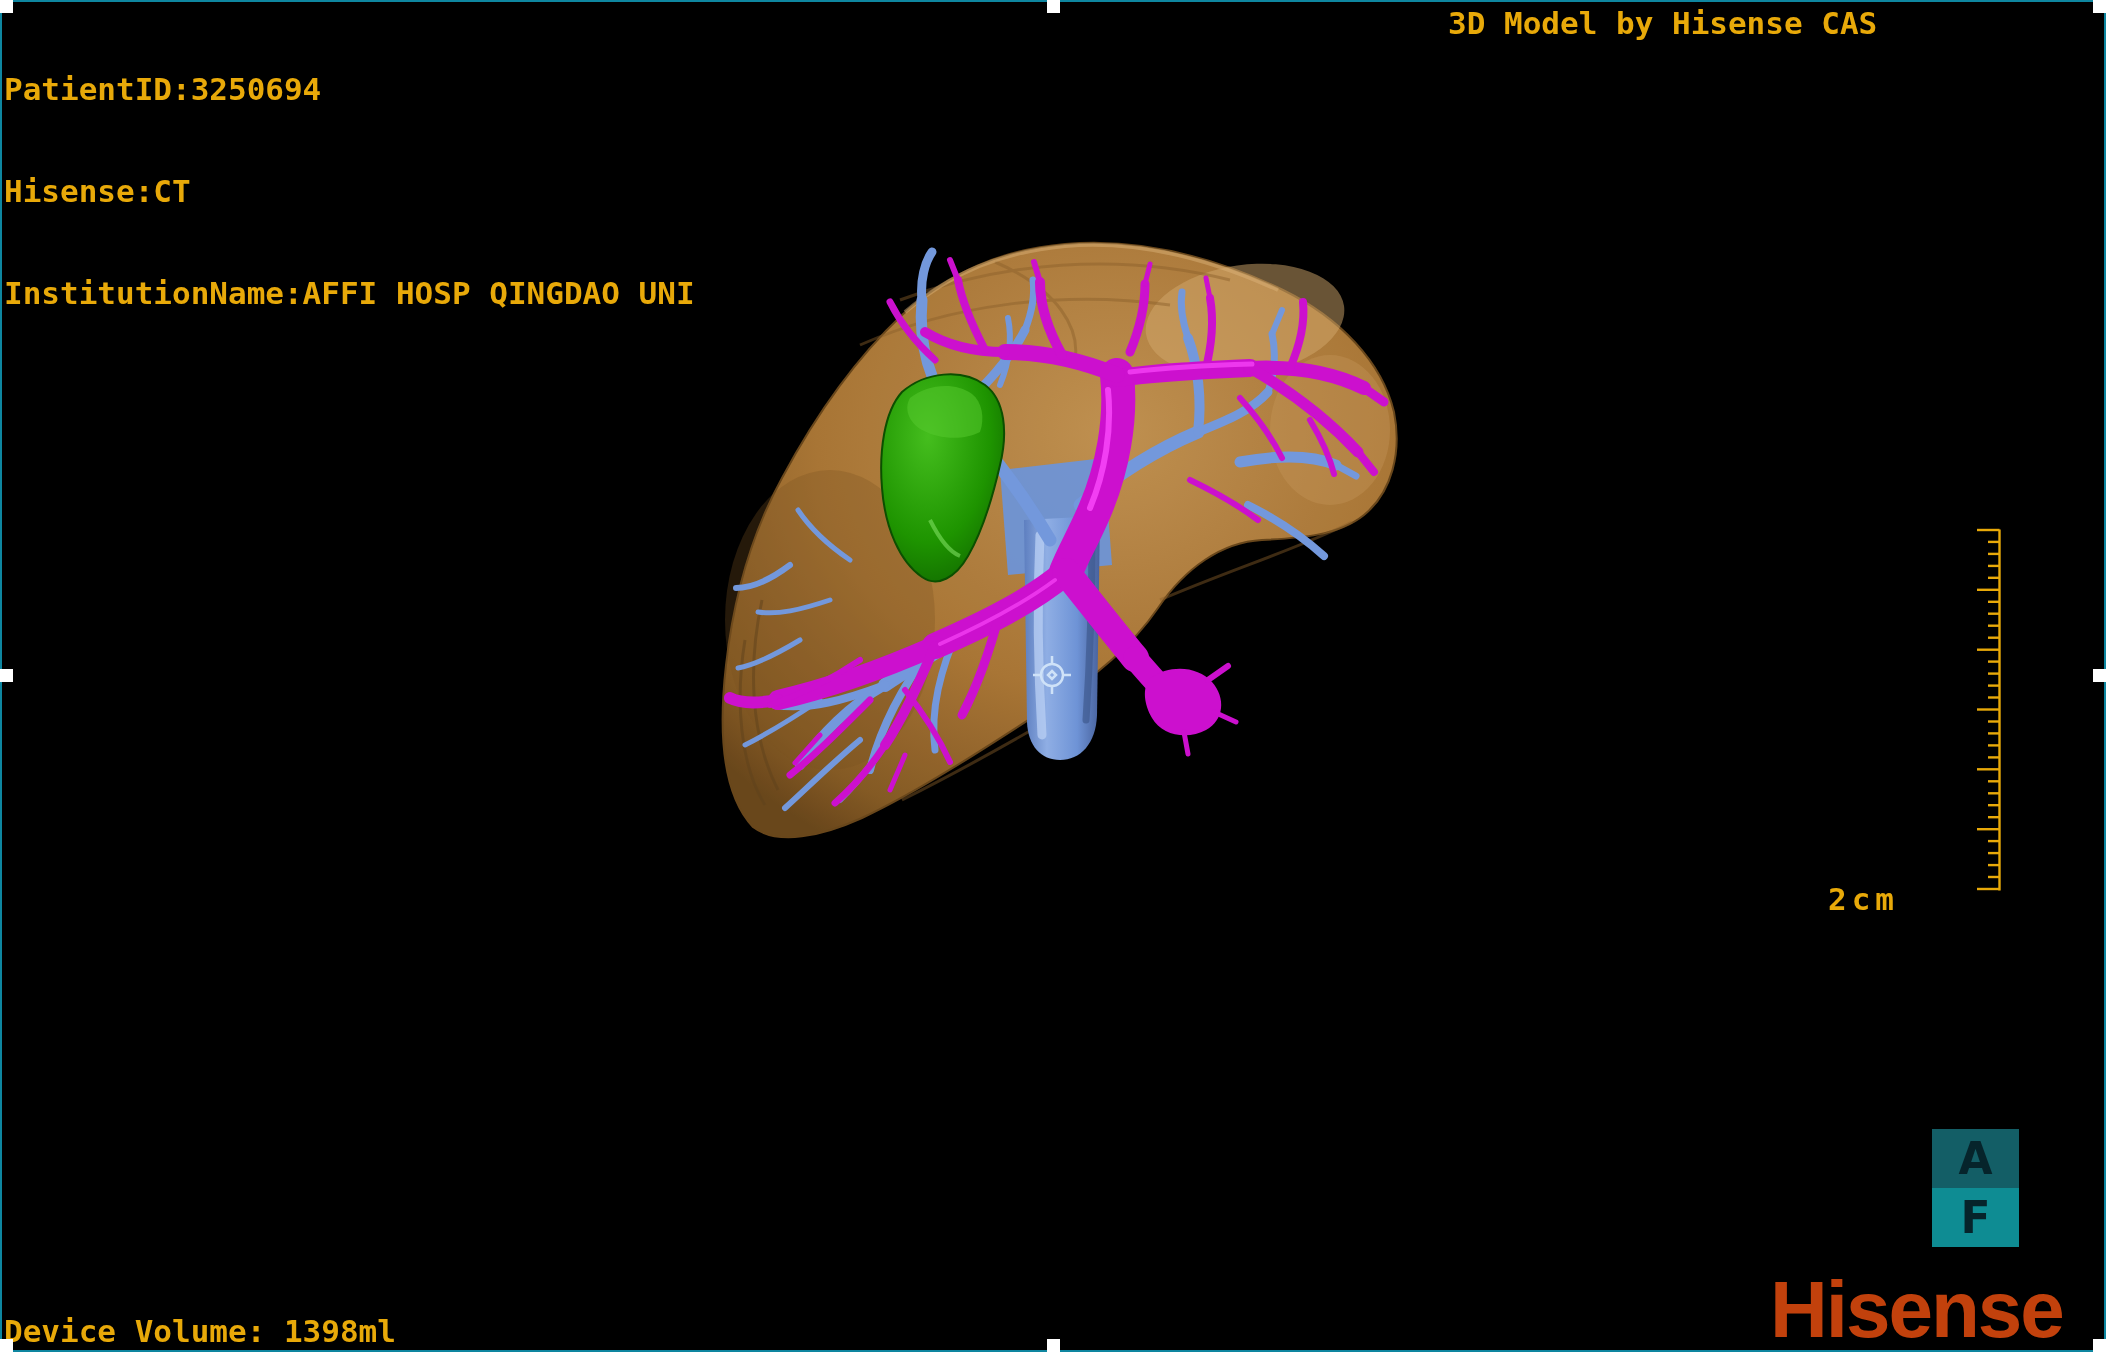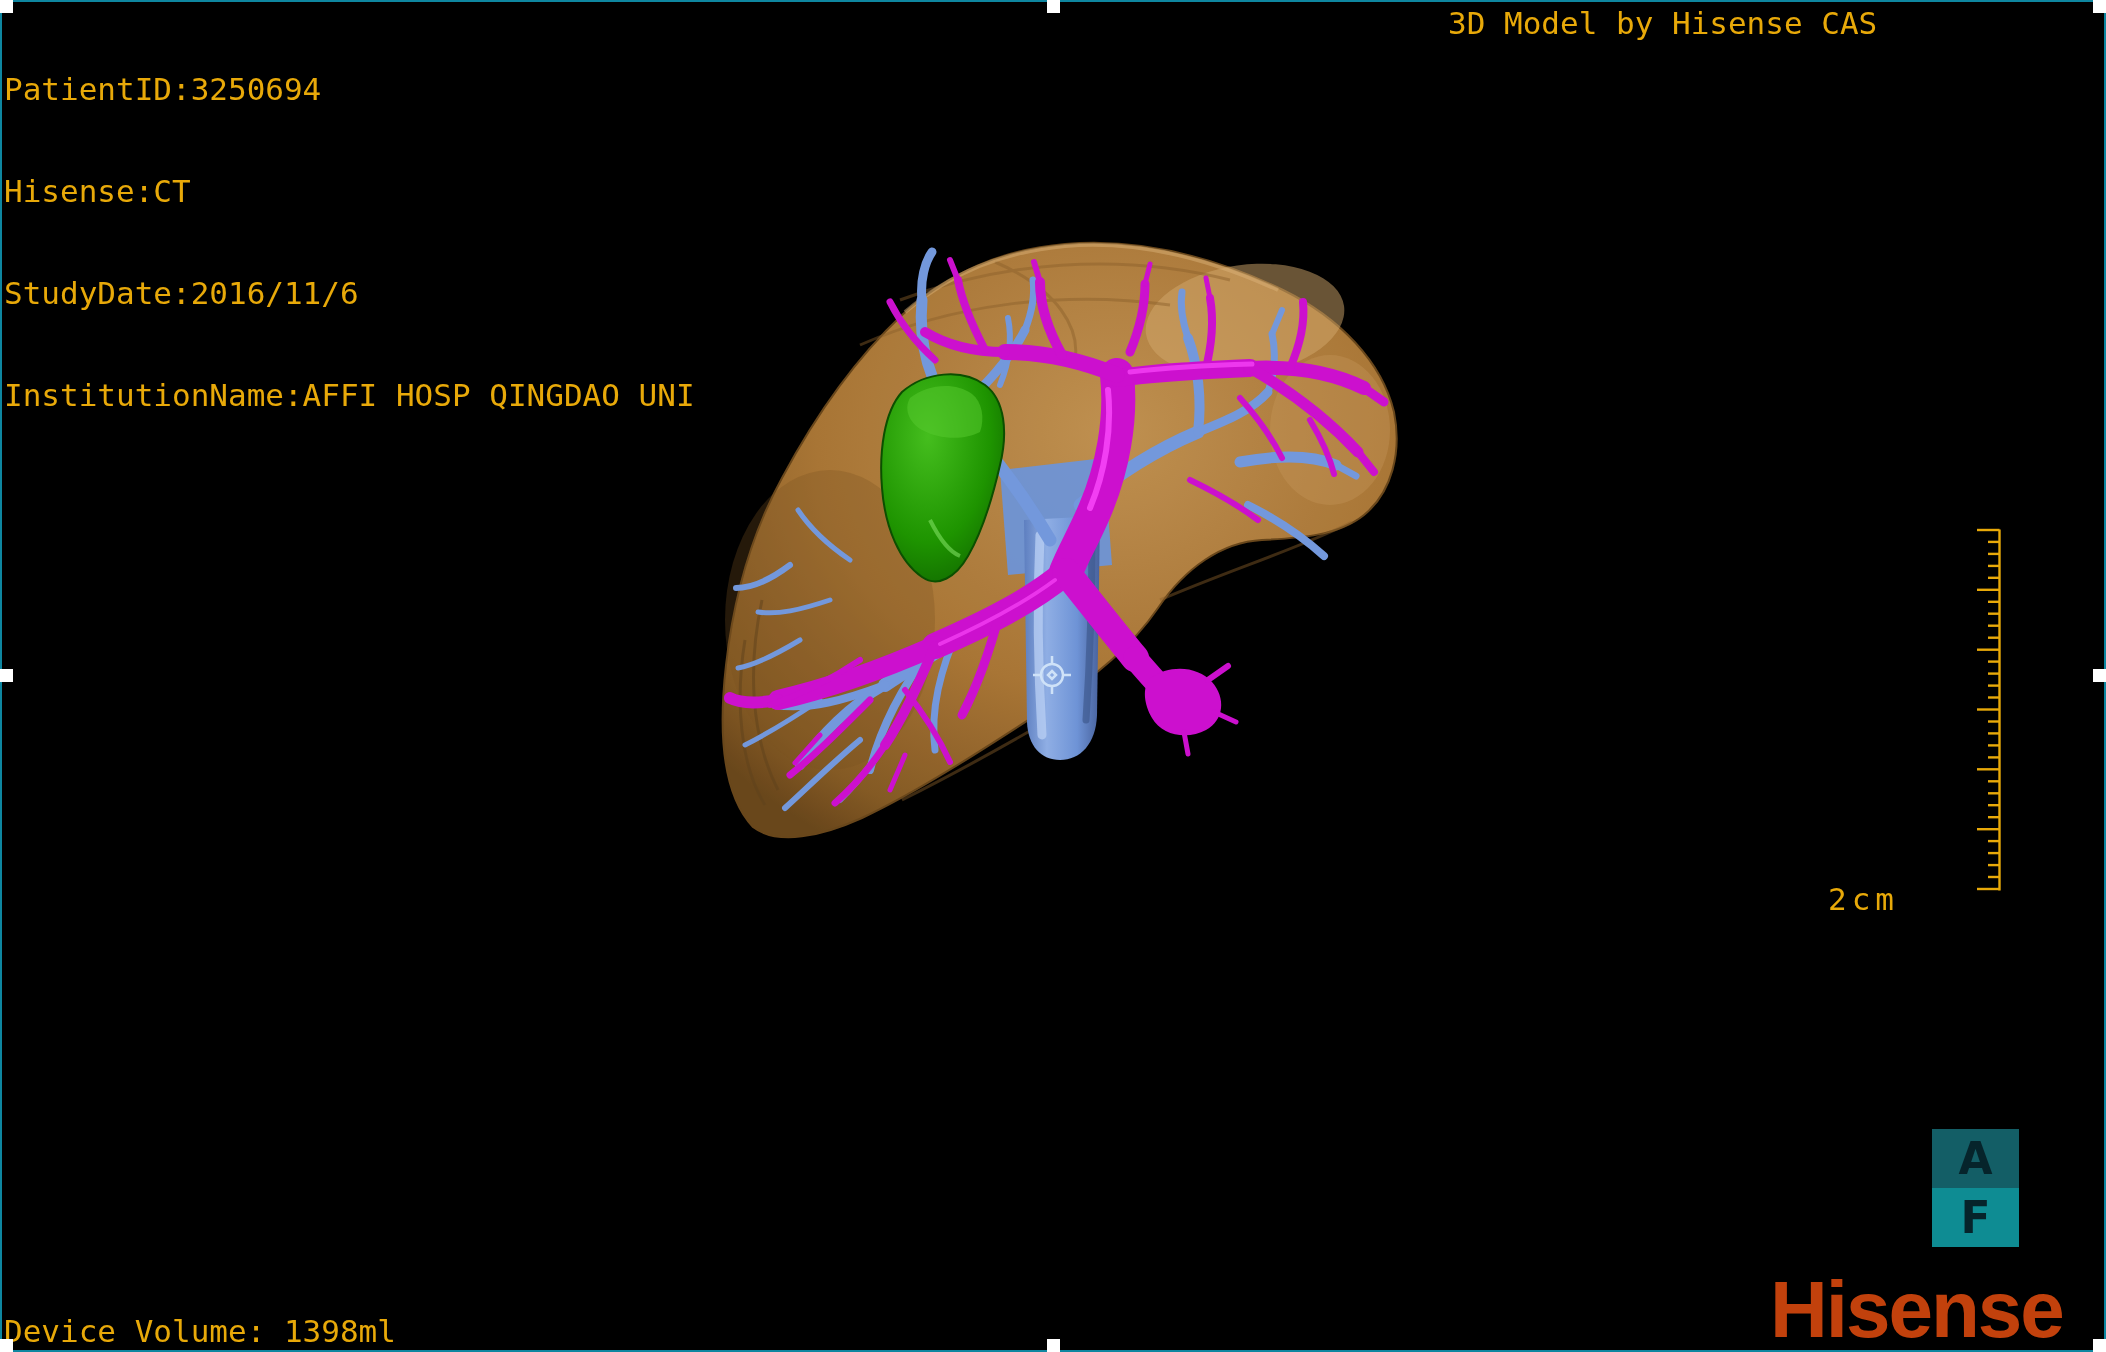--- a/index.html
+++ b/index.html
@@ -3,21 +3,21 @@
 <meta charset="utf-8">
 <style>
   html,body{margin:0;padding:0;background:#000;}
   #screen{
     position:relative;width:2106px;height:1352px;background:#000;
     overflow:hidden;font-family:"DejaVu Sans Mono",monospace;
   }
   #frame{
     position:absolute;inset:0;border:2px solid #0E86A0;pointer-events:none;box-sizing:border-box;
   }
-  .ov-text{position:absolute;color:#E8A909;font-size:31px;line-height:34px;white-space:pre;}
+  .ov-text{position:absolute;color:#E8A909;font-size:31px;line-height:34px;white-space:pre;font-weight:bold;}
   #patient-info{top:4px;left:4px;}
   #model-credit{top:6px;left:1448px;}
   #liver-volume{top:1314px;left:4px;}
   #scale-label{top:882px;left:1828px;letter-spacing:5px;}
   .handle{position:absolute;width:13px;height:13px;background:#FFFFFF;}
   #orientation-widget{
     position:absolute;left:1932px;top:1129px;width:87px;height:118px;
     display:flex;flex-direction:column;font-family:"DejaVu Sans",sans-serif;
   }
   #orientation-widget .half{
@@ -184,21 +184,20 @@
         <circle cx="1052" cy="675" r="11"></circle>
         <path d="M 1052 656 L 1052 664 M 1052 686 L 1052 694 M 1033 675 L 1041 675 M 1063 675 L 1071 675"></path>
         <path d="M 1052 671 L 1056 675 L 1052 679 L 1048 675 Z"></path>
       </g>
     </svg>
   </div>
 
   <div id="patient-info" class="ov-text" style="color: rgb(232, 169, 9);">
     <div>PatientID:3250694</div>
     <div>Hisense:CT</div>
-    <div>StudyDate:2016/11/6</div>
     <div>InstitutionName:AFFI HOSP QINGDAO UNI</div>
   </div>
 
   <div id="model-credit" class="ov-text" style="color: rgb(232, 169, 9);">3D Model by Hisense CAS</div>
 
   <div id="liver-volume" class="ov-text" style="color: rgb(232, 169, 9);">Device Volume: 1398ml</div>
 
   <svg id="scale-ruler" width="30" height="364" viewBox="0 0 30 364">
     <g stroke="#E8A909" stroke-width="2.4">
       <line x1="27.5" y1="1.5" x2="27.5" y2="362.5"></line>

